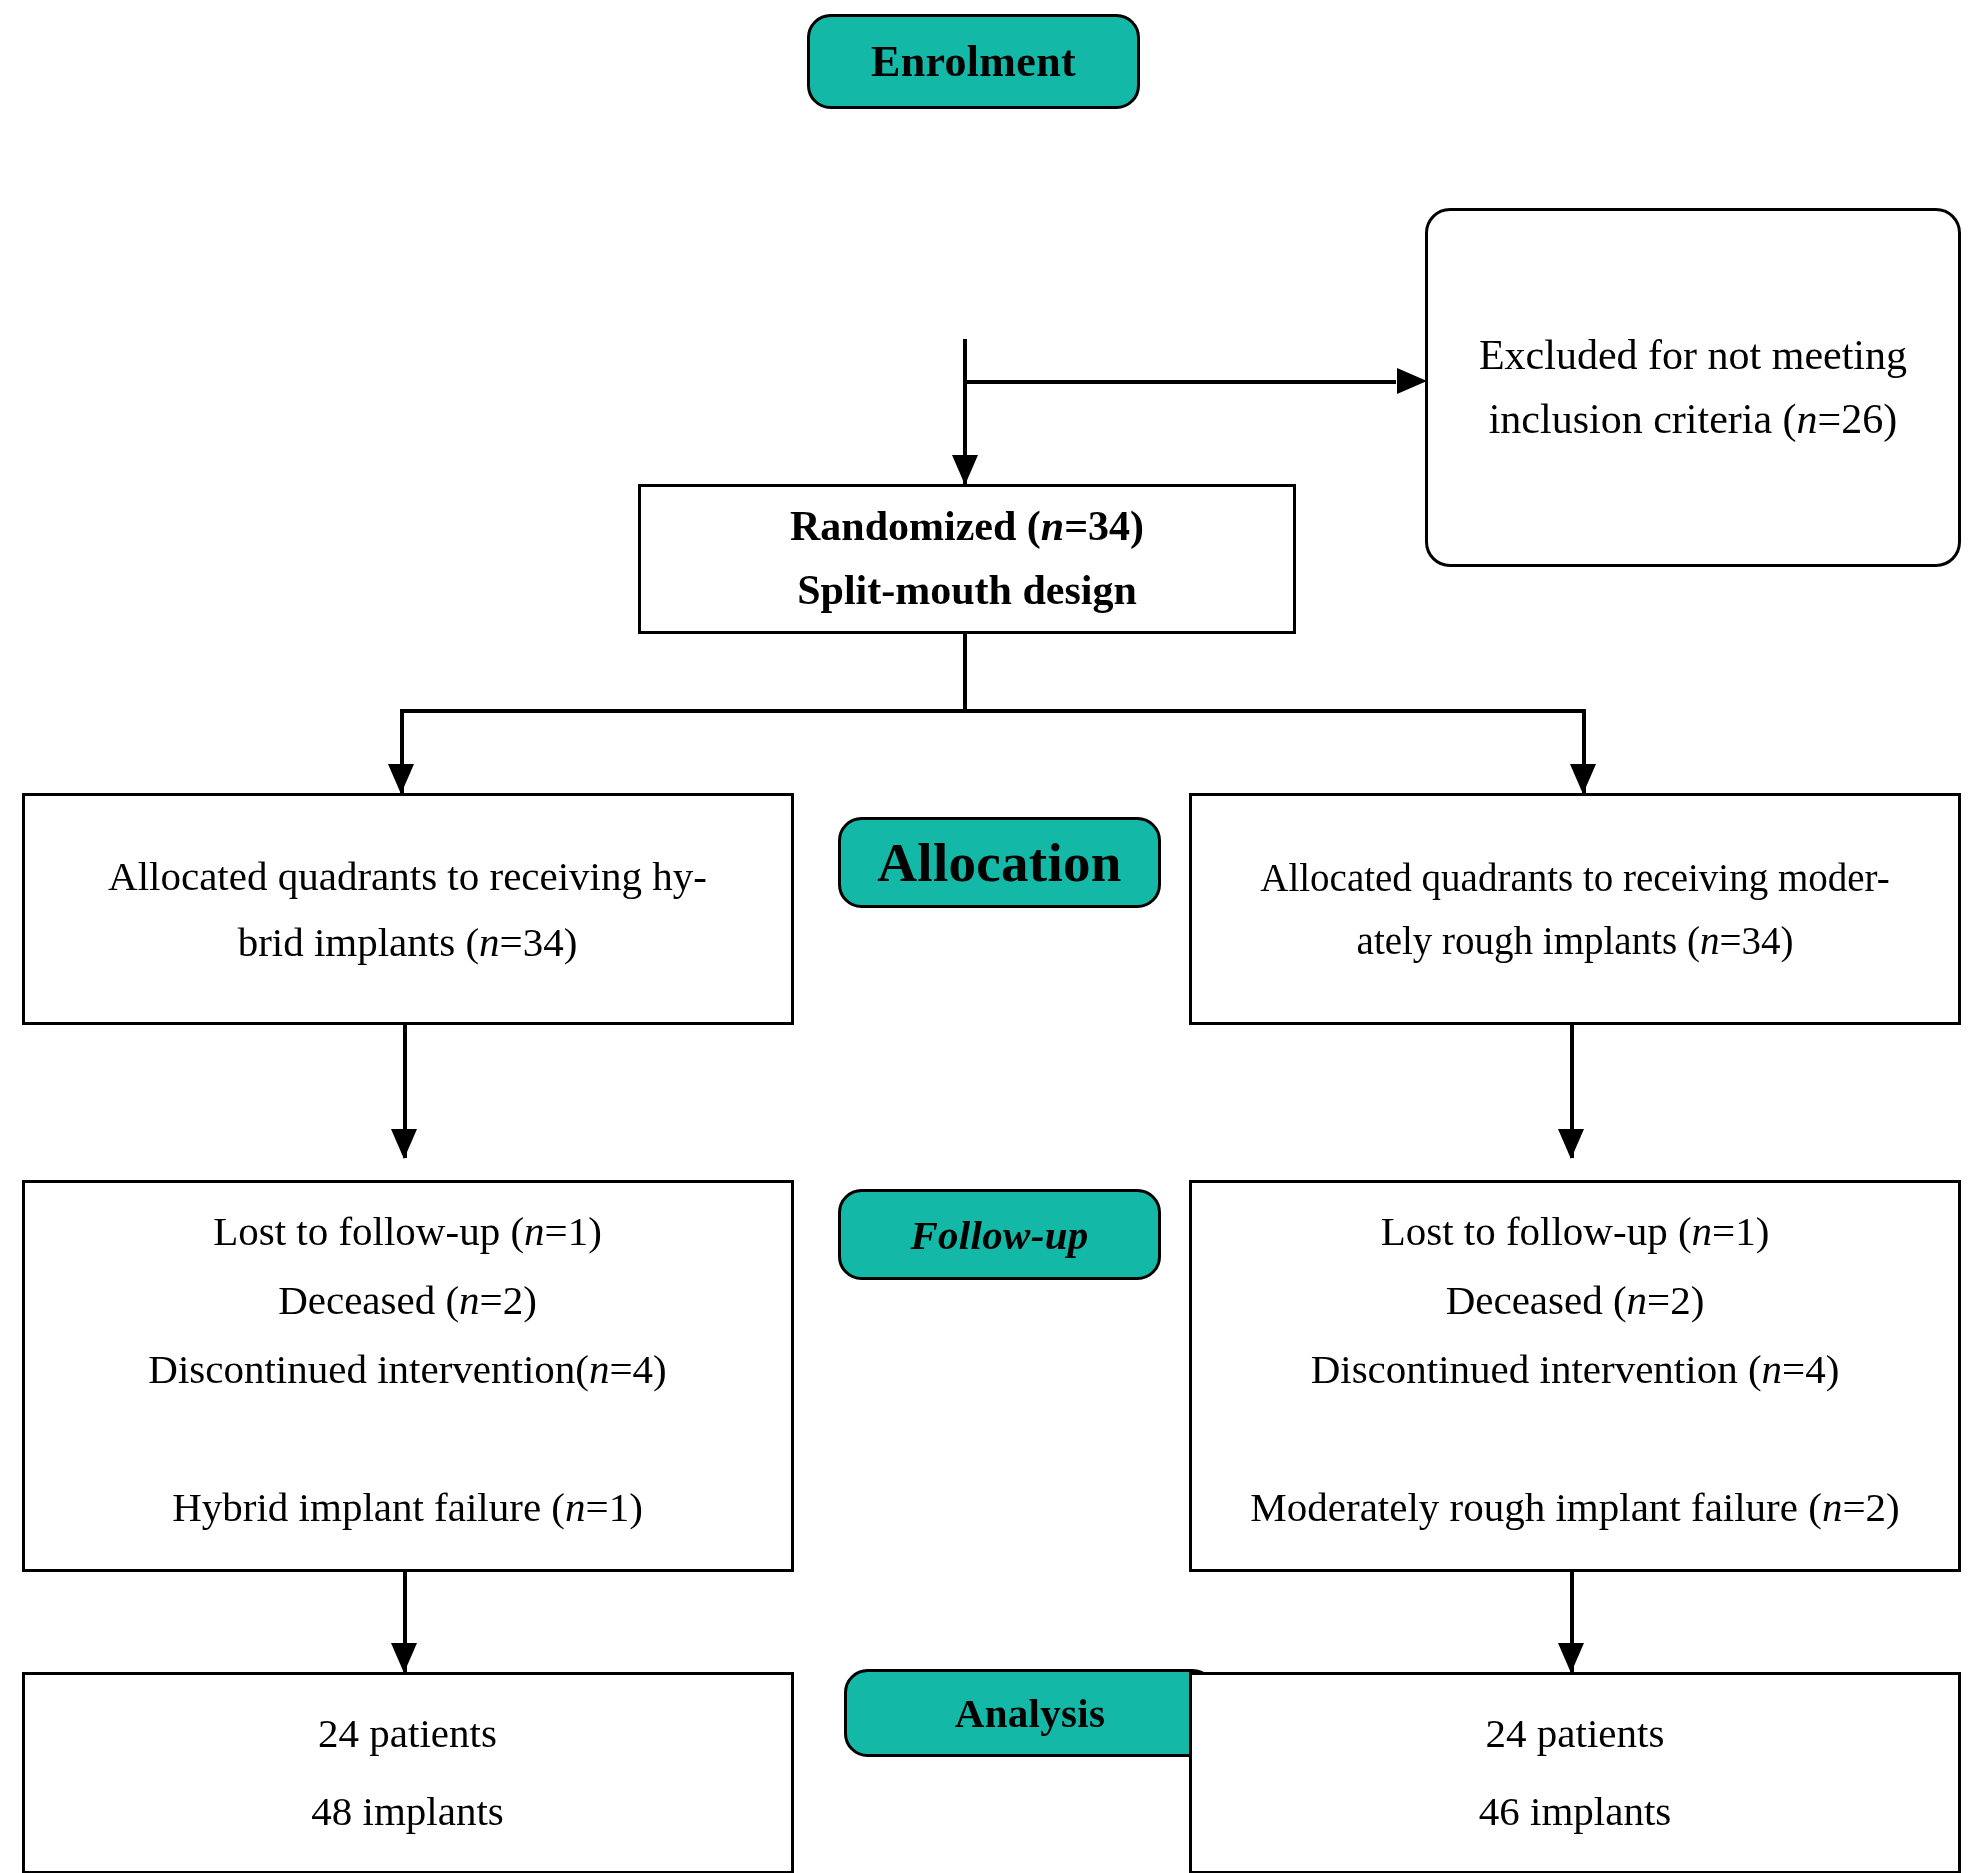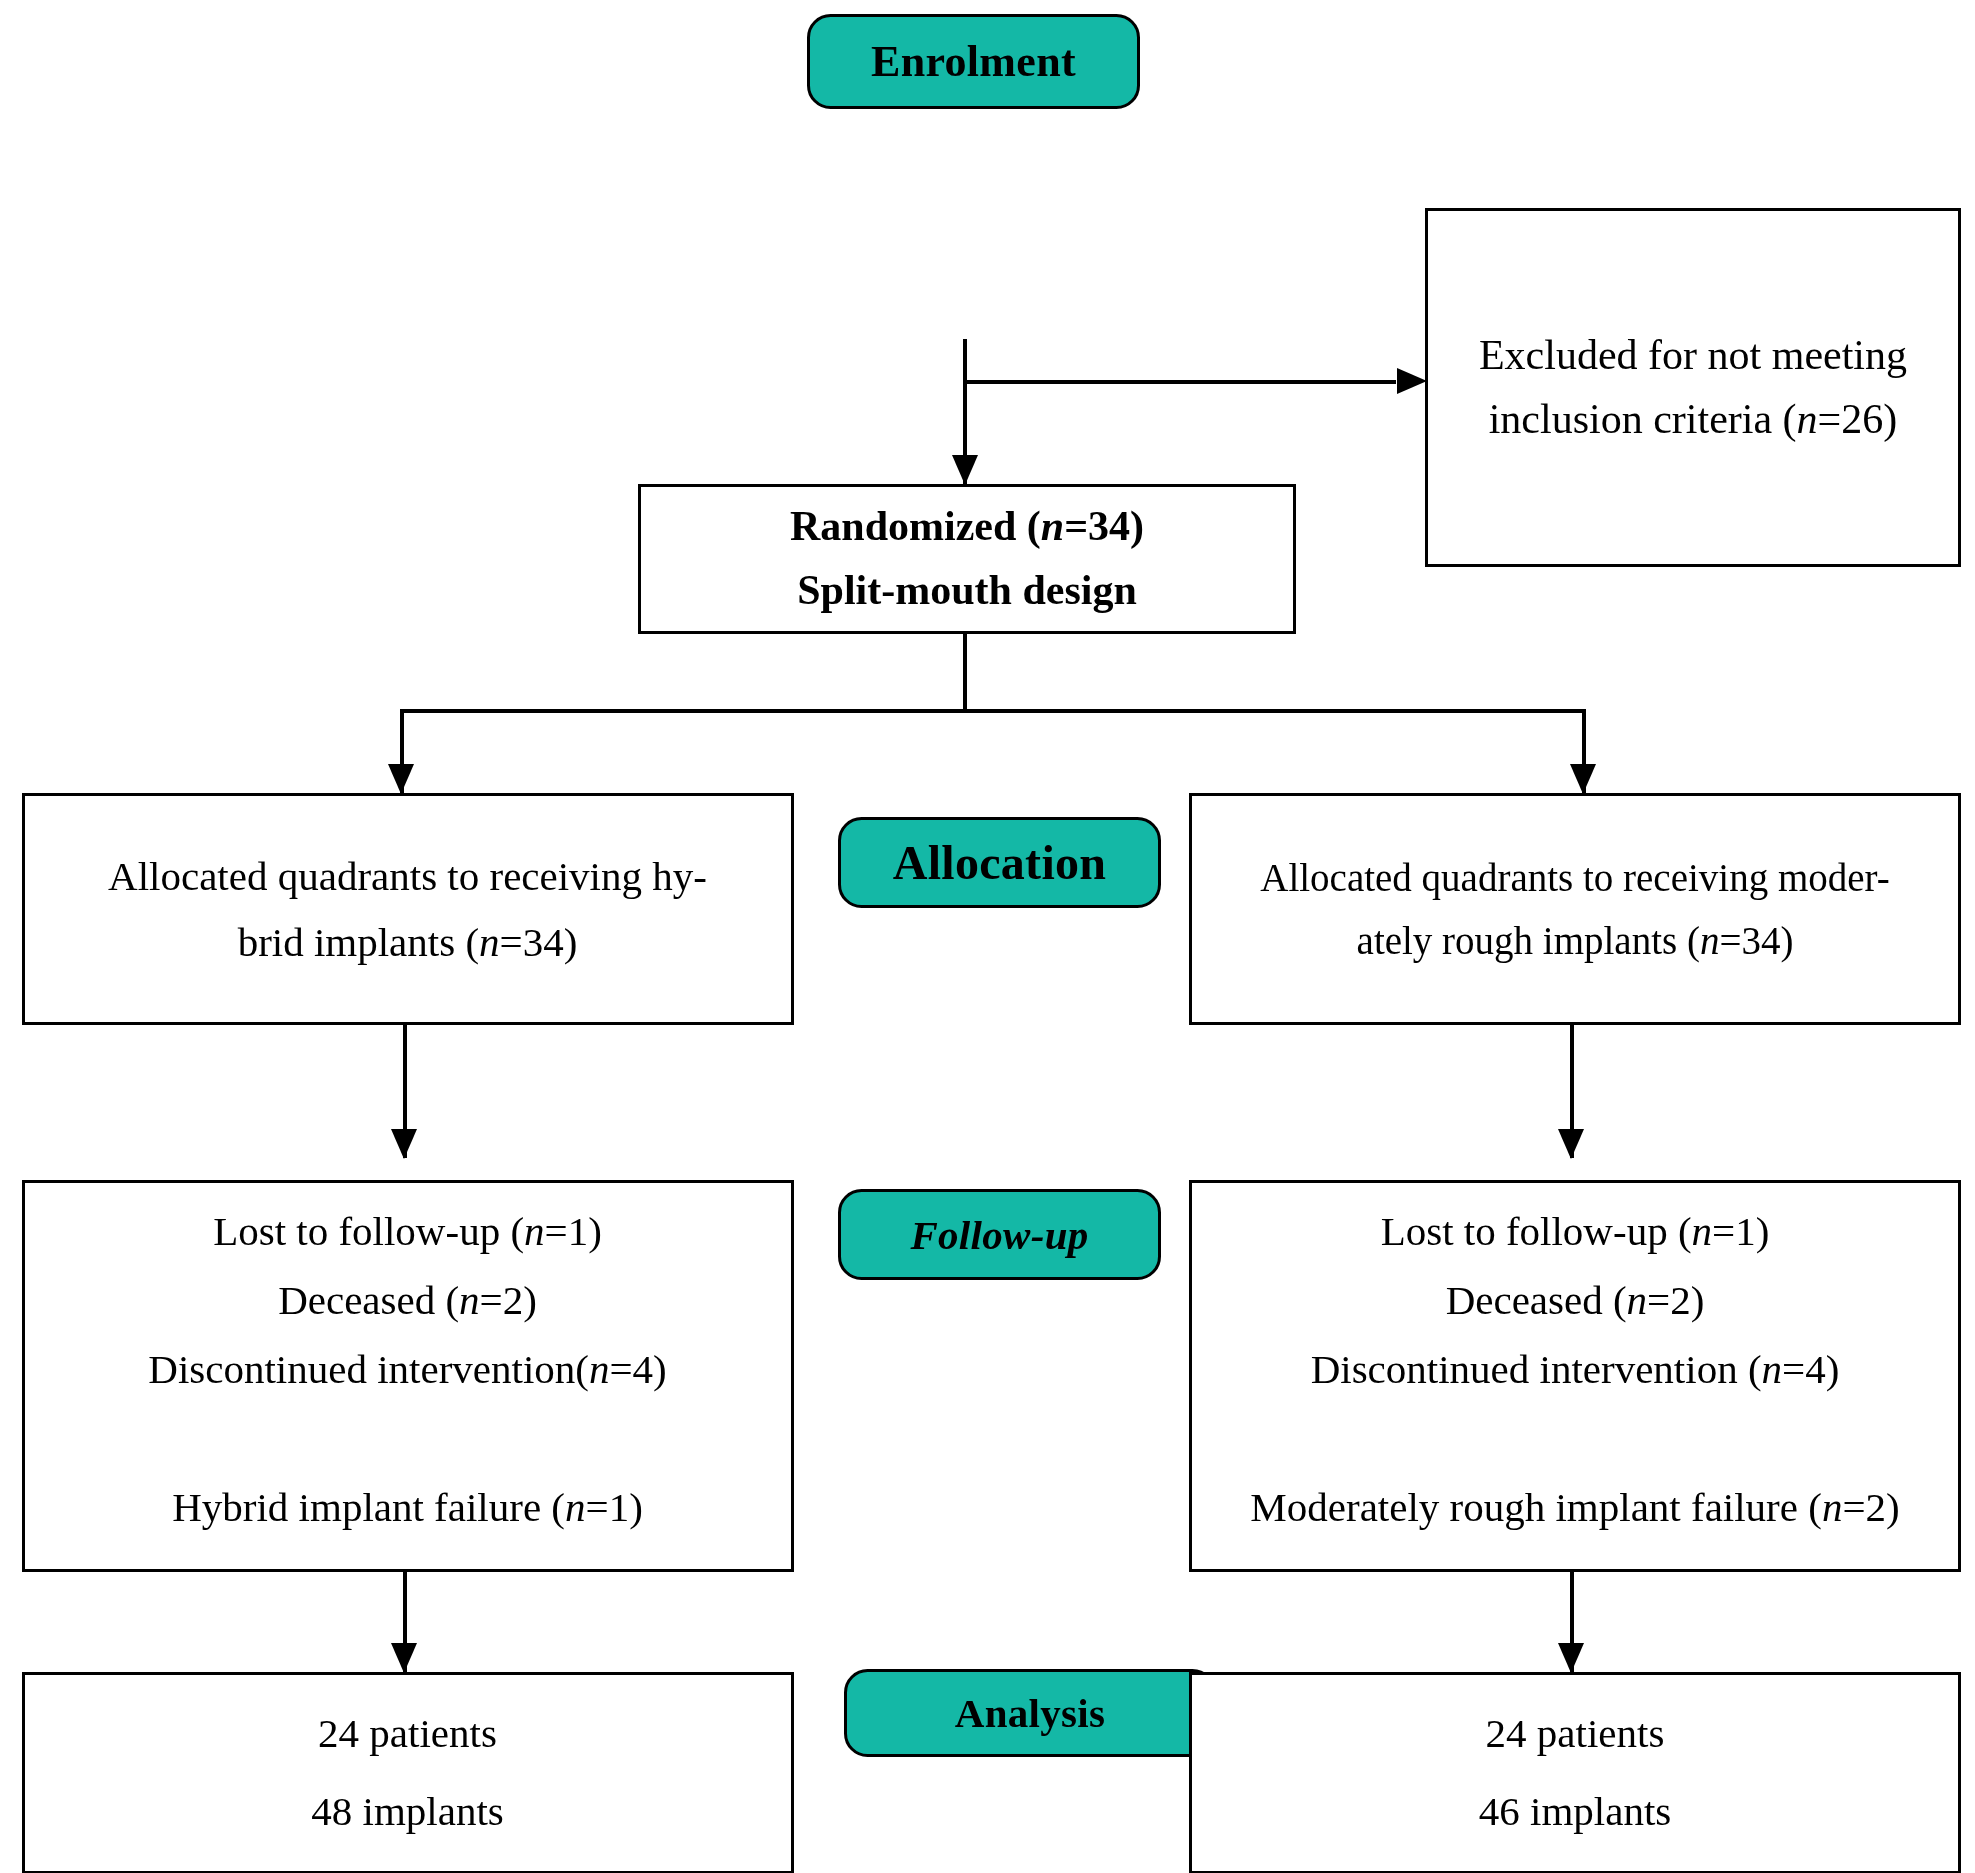--- a/index.html
+++ b/index.html
@@ -88,21 +88,21 @@
 </head>
 <body>
 
 <div id="canvas">
 
   <div class="stage-badge" style="left:807px; top:14.4px; width:333px; height:95px; font-size:44px;">
     <span>Enrolment</span>
   </div>
 
 
-  <div class="flow-box" style="left:1425px; top:208px; width:536px; height:359px; font-size:42px; line-height:1.52;">
+  <div class="flow-box" style="left:1425px; top:208px; width:536px; height:359px; font-size:42px; line-height:1.52;border-radius:25px;">
     <span class="line">Excluded for not meeting</span>
     <span class="line"><span>inclusion criteria (</span><em class="n">n</em><span>=26)</span></span>
   </div>
 
   <div class="vline" style="left:963px; top:339px; height:146px;"></div>
 
   <div class="hline" style="left:963px; top:380px; width:433px;"></div>
   <div class="arrow-right" style="left:1397px; top:368px;"></div>
 
   <div class="arrow-down" style="left:952px; top:455px;"></div>
@@ -112,21 +112,21 @@
     <span class="line">Split-mouth design</span>
   </div>
 
   <div class="vline" style="left:963px; top:634px; height:78px;"></div>
   <div class="hline" style="left:400px; top:709px; width:1185px;"></div>
   <div class="vline" style="left:400px; top:709px; height:85px;"></div>
   <div class="arrow-down" style="left:388px; top:764px;"></div>
   <div class="vline" style="left:1582px; top:709px; height:85px;"></div>
   <div class="arrow-down" style="left:1570px; top:764px;"></div>
 
-  <div class="stage-badge" style="left:838px; top:817px; width:323px; height:91px; font-size:48px;">
+  <div class="stage-badge" style="left:838px; top:817px; width:323px; height:91px; font-size:55px;">
     <span>Allocation</span>
   </div>
 
   <div class="flow-box" style="left:21.5px; top:793px; width:772px; height:232px; font-size:41px; line-height:1.62;">
     <span class="line">Allocated quadrants to receiving hy-</span>
     <span class="line"><span>brid implants (</span><em class="n">n</em><span>=34)</span></span>
   </div>
 
   <div class="flow-box" style="left:1189px; top:793px; width:772px; height:232px; font-size:39px; line-height:1.62;">
     <span class="line">Allocated quadrants to receiving moder-</span>

